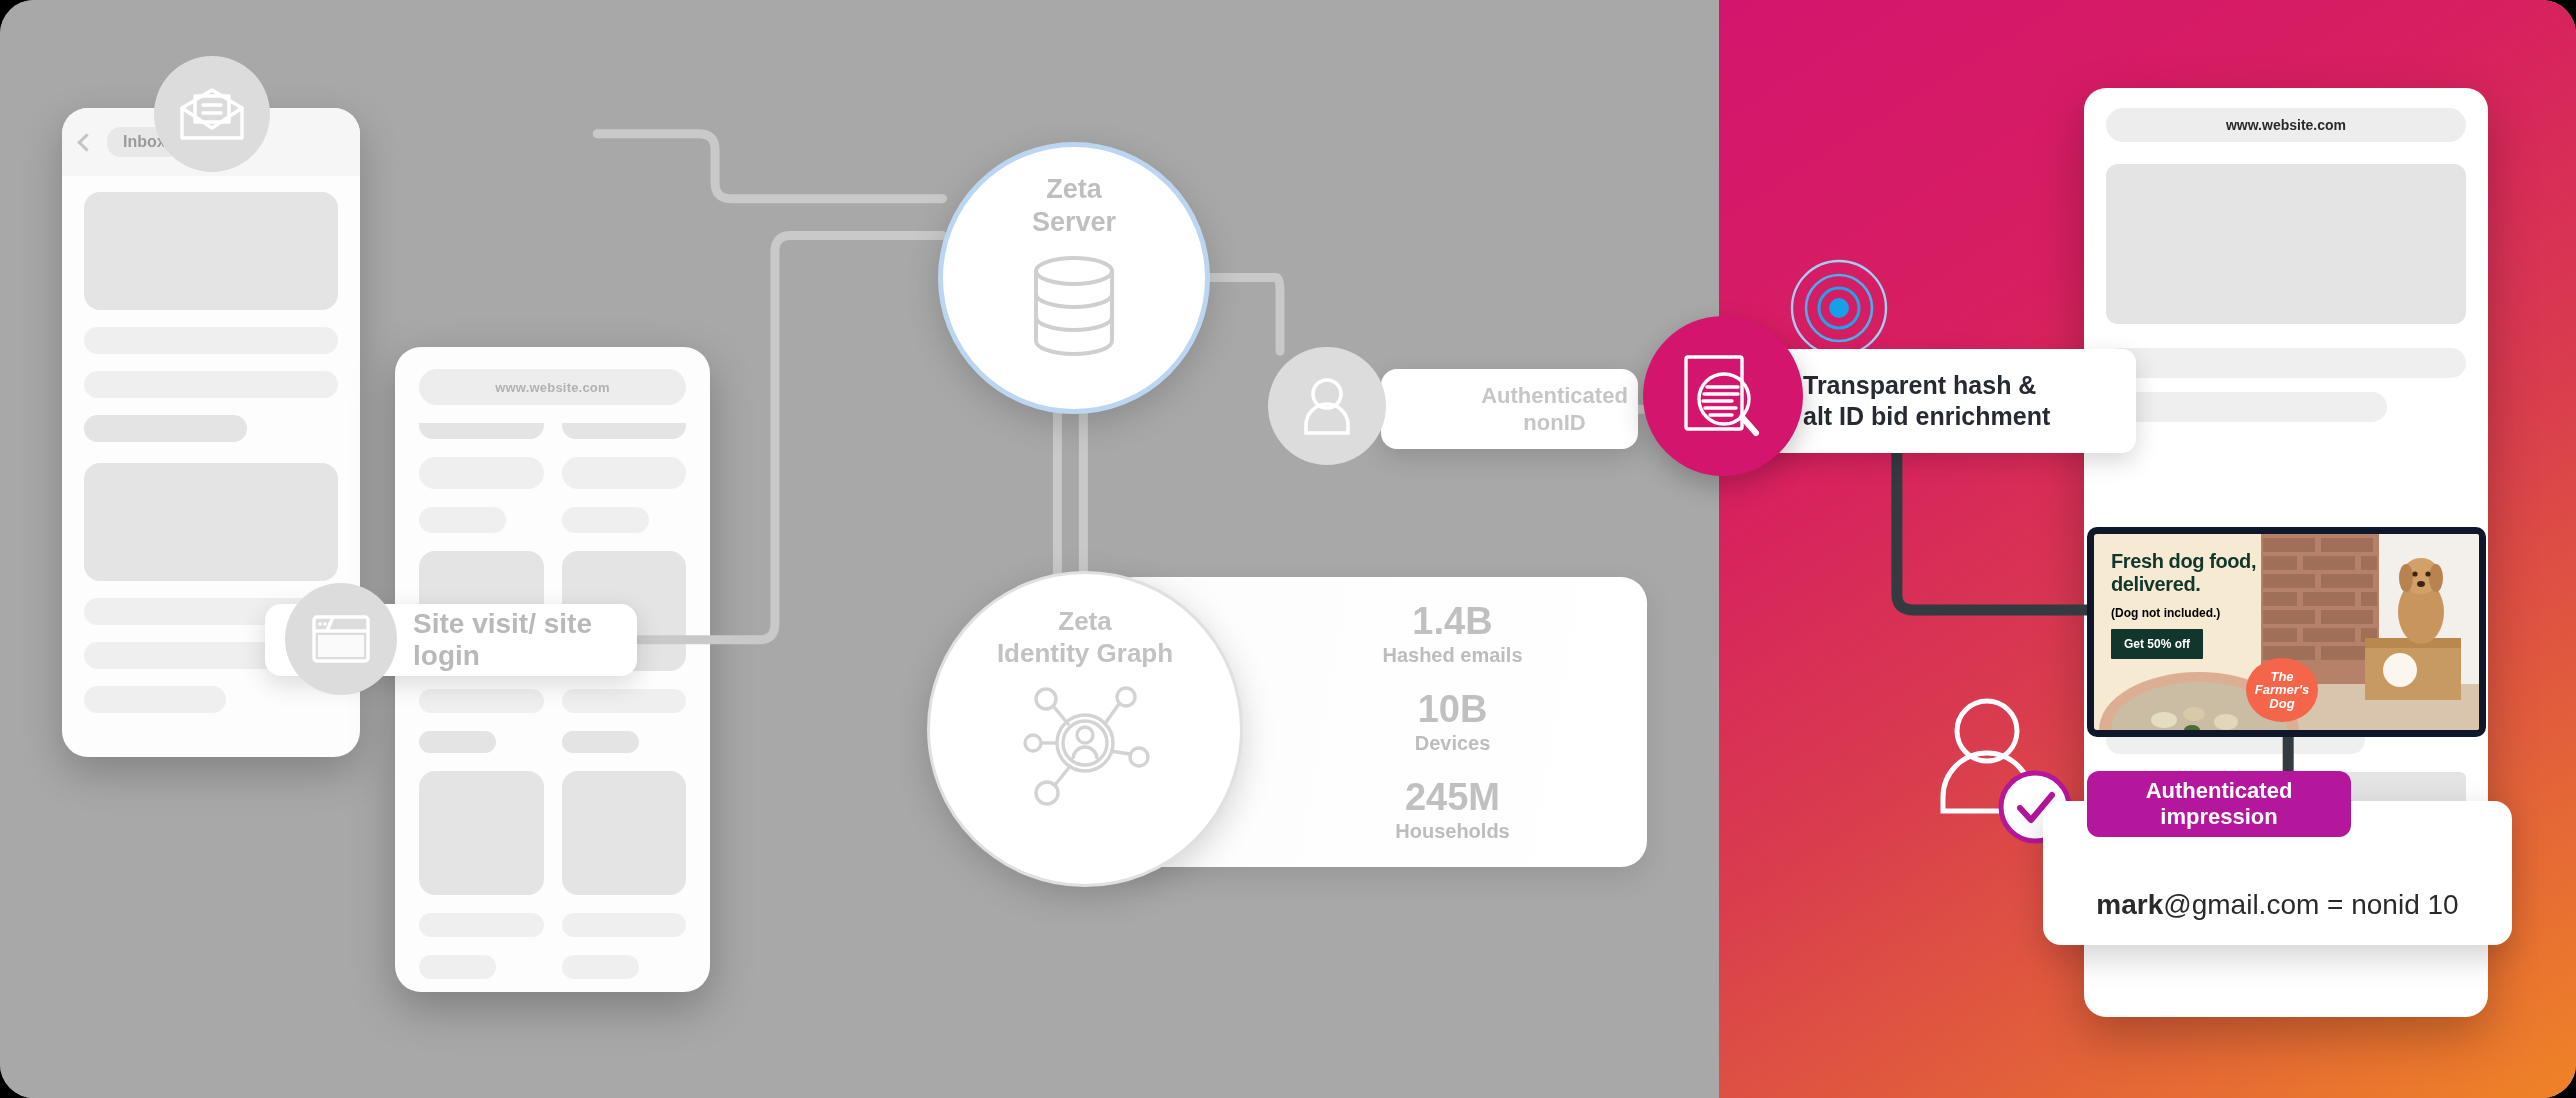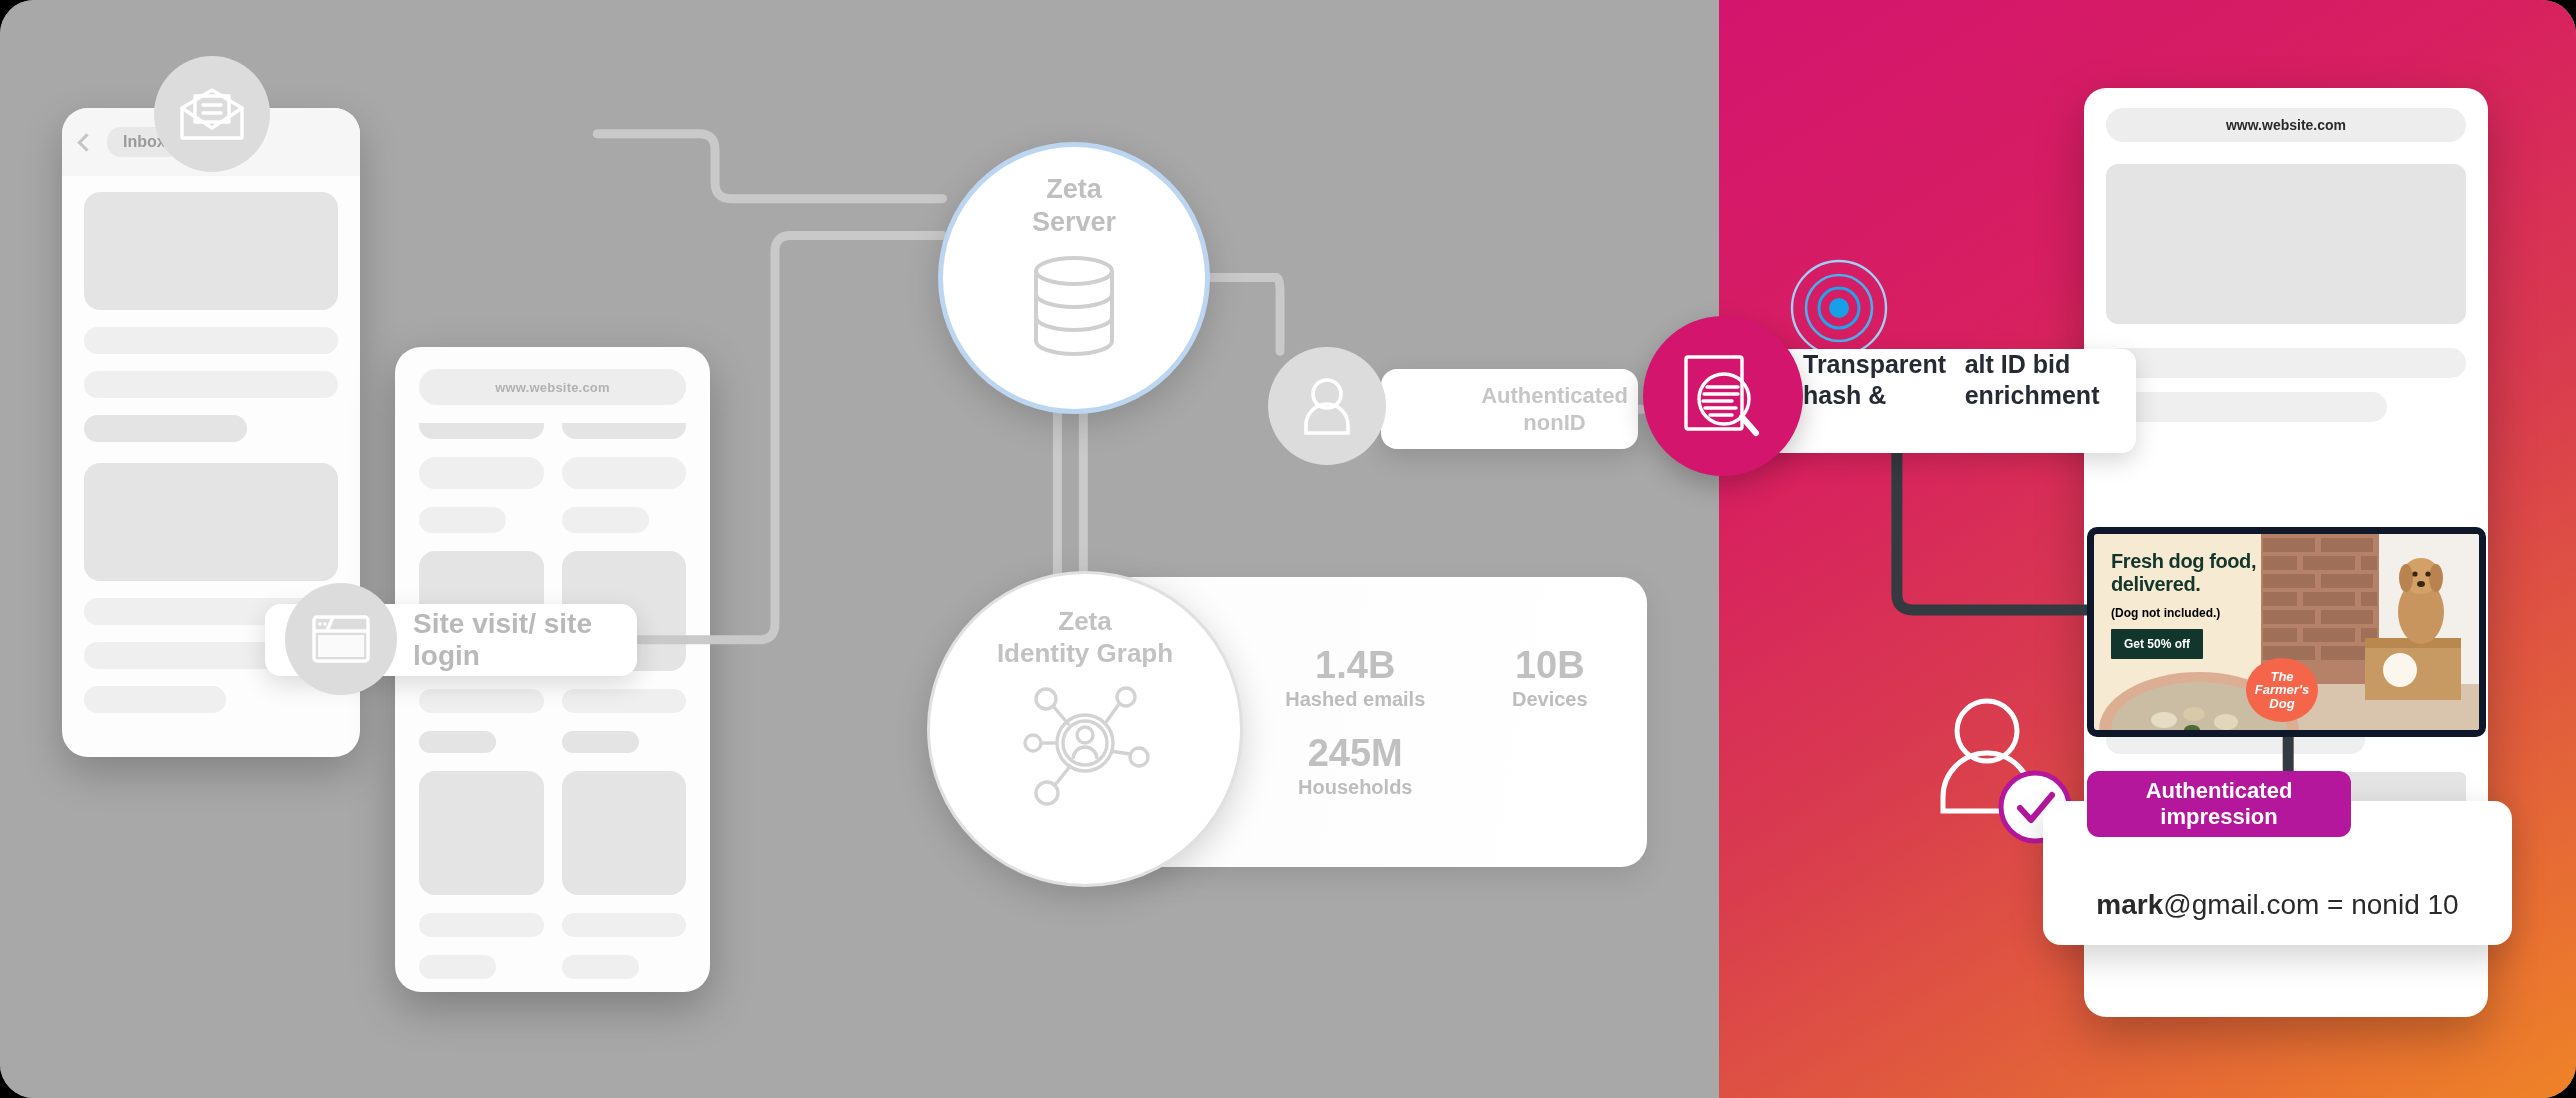--- a/index.html
+++ b/index.html
@@ -116,21 +116,21 @@
   }
   #zeta-graph .ttl { color:#c2c2c2; font-size:26px; font-weight:700; line-height:1.22; text-align:center; }
 
   
   #stats {
     position:absolute; left: 1108px; top: 577px;
     width: 539px; height: 290px;
     background: linear-gradient(100deg,#fbfbfb 0%, #fdfdfd 22%, #fff 100%);
     border-radius: 26px;
     box-shadow: 0 10px 30px rgba(0,0,0,.1);
-    display:grid; grid-template-columns:1fr 1fr; align-content:center;
+    display:grid; grid-template-columns:1fr; align-content:center;
     padding-left: 150px; row-gap: 22px;
     z-index: 9;
   }
   .stat { text-align:center; }
   .stat .num { font-size:38px; font-weight:700; color:#c0c0c0; line-height:1.08; }
   .stat .cap { font-size:20px; color:#bdbdbd; font-weight:600; margin-top:2px; }
 
   
   #lbl-nonid {
     left: 1381px; top: 369px; width: 257px; height: 80px;
@@ -151,21 +151,21 @@
 
   
   #ping { position:absolute; left:1789px; top:258px; width:100px; height:100px; z-index:20; }
 
   
   #lbl-hash {
     position:absolute; left: 1767px; top: 349px;
     width: 369px; height: 104px;
     background:#fff; border-radius:14px;
     box-shadow: 0 8px 24px rgba(0,0,0,.16);
-    display:flex; flex-direction:row; justify-content:center;
+    display:flex; flex-direction:column; justify-content:center;
     padding-left: 36px;
     color:#262b33; font-size:25px; font-weight:700; line-height:1.25;
     z-index: 21;
   }
 
   
   #right-phone {
     position:absolute; left: 2084px; top: 88px;
     width: 404px; height: 929px;
     background:#fff; border-radius:22px;

